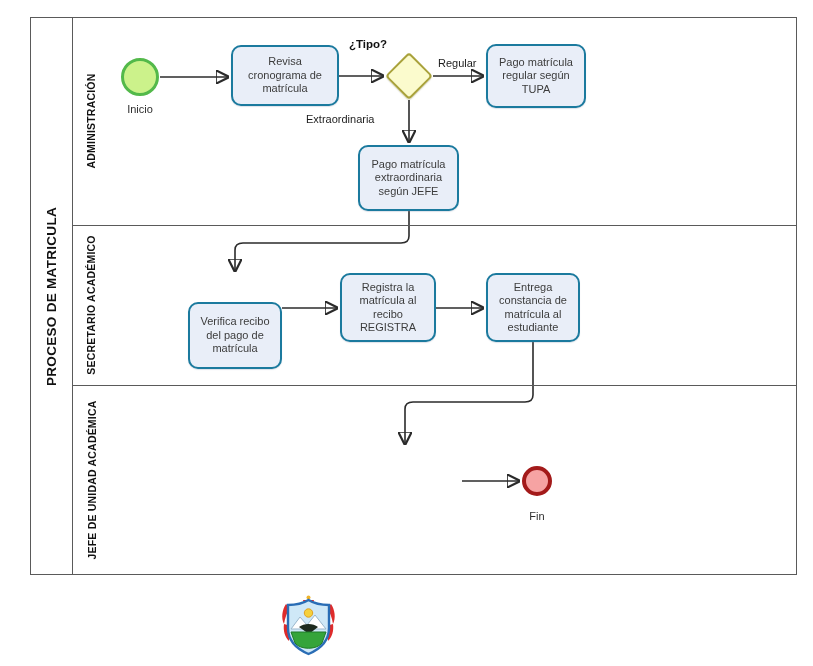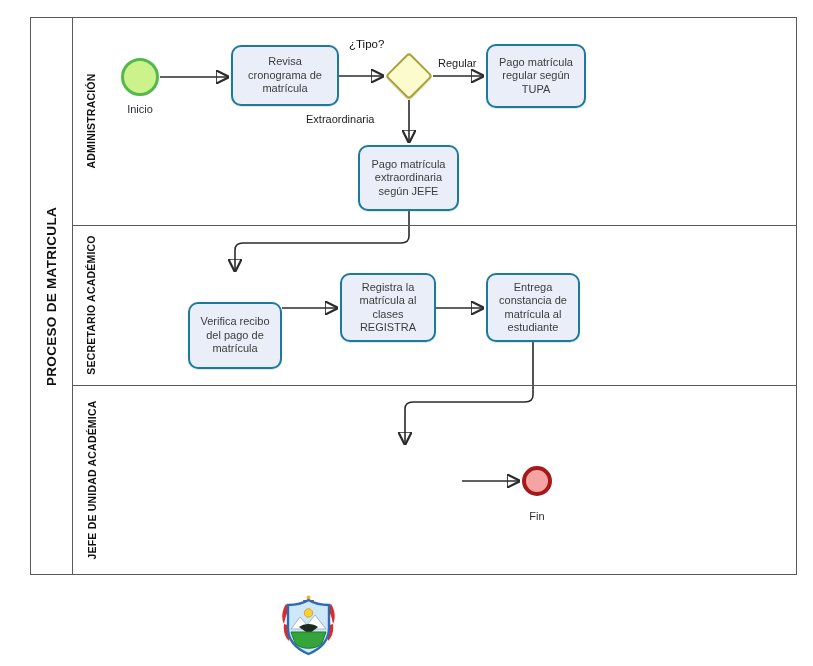--- a/index.html
+++ b/index.html
@@ -29,21 +29,21 @@
   .task span { display:block; }
   .event-start { position:absolute; left:121px; top:58px; width:38px; height:38px;
     border-radius:50%; background:#ccf28b; border:3px solid #53b94a; }
   .event-end { position:absolute; left:522px; top:466px; width:30px; height:30px;
     border-radius:50%; background:#f6a3a3; border:4px solid #a31a1a; }
   .gateway { position:absolute; left:392px; top:59px; width:34px; height:34px;
     background:#fbfbcd; border:2px solid #a9a23b; border-radius:4px; transform:rotate(45deg);
     box-shadow:1px 1px 1px rgba(150,150,90,.3); }
   .node-label { position:absolute; font-size:11px; color:#2e2e2e; text-align:center; }
   .edge-label { position:absolute; font-size:11px; color:#1d1d1d; white-space:nowrap; }
-  .edge-label.bold { font-weight:normal; font-size:11.5px; color:#111; }
+  .edge-label.bold { font-weight:bold; font-size:11.5px; color:#111; }
   
   #connectors { position:absolute; left:0; top:0; width:813px; height:666px; pointer-events:none; }
   #connectors path { stroke:#2b2b2b; stroke-width:1.6; fill:none; }
   
   .footer { position:absolute; left:280px; top:593px; width:260px; height:66px; }
   .crest { position:absolute; left:0; top:1px; width:57px; height:62px; }
   .footer-text { position:absolute; left:57px; top:2px; width:192px; }
   .inst-type { font-size:7.2px; font-weight:bold; color:#8e8e8e; white-space:nowrap;
     transform:scaleX(.88); transform-origin:left center; letter-spacing:.1px; }
   .inst-name { font-size:20px; font-weight:bold; color:#1d2f55; white-space:nowrap;
@@ -128,21 +128,21 @@
       <span>Verifica recibo</span>
       <span>del pago de</span>
       <span>matrícula</span>
     </div>
   </div>
 
   <div class="task" style="left:340px; top:273px; width:96px; height:69px;">
     <div>
       <span>Registra la</span>
       <span>matrícula al</span>
-      <span>clases</span>
+      <span>recibo</span>
       <span>REGISTRA</span>
     </div>
   </div>
 
   <div class="task" style="left:486px; top:273px; width:94px; height:69px;">
     <div>
       <span>Entrega</span>
       <span>constancia de</span>
       <span>matrícula al</span>
       <span>estudiante</span>

